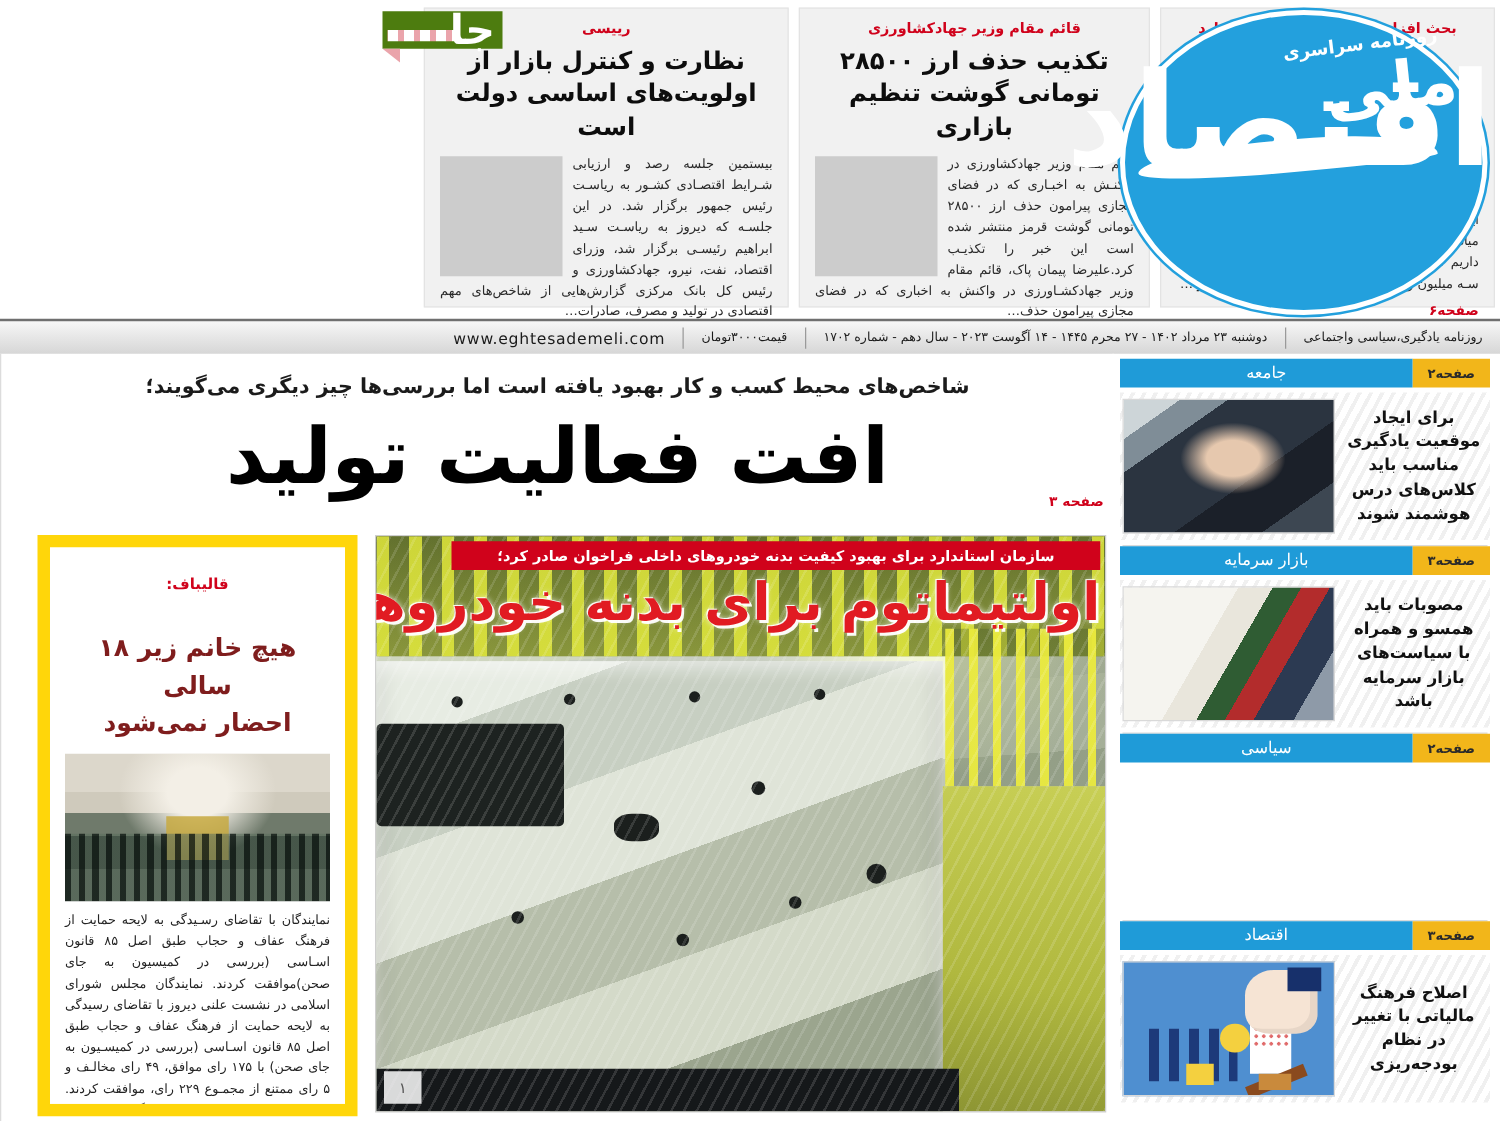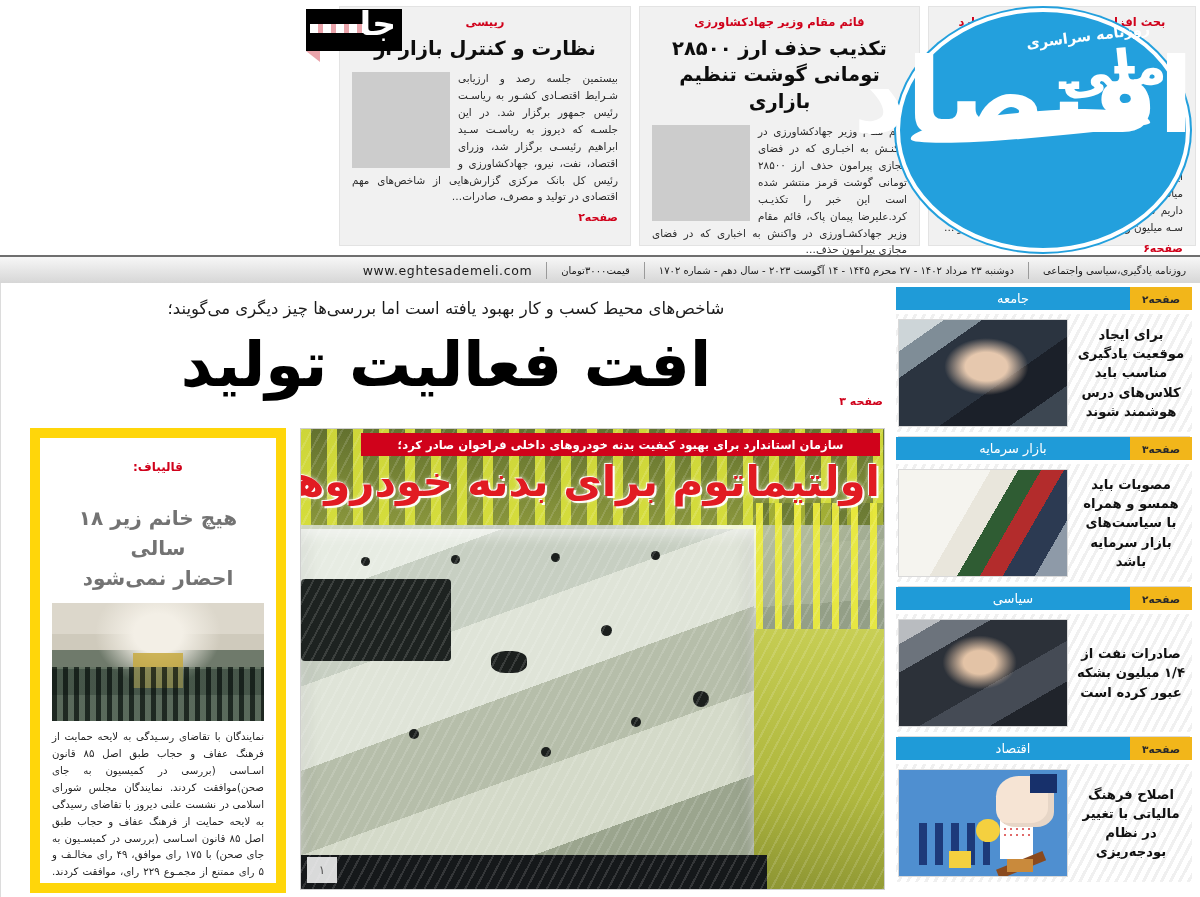--- a/index.html
+++ b/index.html
@@ -30,21 +30,21 @@
      radial-gradient(circle at 68% 44%, #3a3e46 0 18%, rgba(58,62,70,0) 42%),
      linear-gradient(115deg,#6d2f1c 0 22%,#c8643a 22% 33%,#3c4a63 33% 58%,#25406e 58% 74%,#9aa7bb 74% 86%,#cfd6e2 86% 100%);}
   .ph-meat{background:
      radial-gradient(circle at 30% 30%, #f4d9cf 0 22%, rgba(244,217,207,0) 45%),
      linear-gradient(160deg,#e9cfc1 0 18%,#d9a08c 18% 34%,#f0e4da 34% 50%,#c98f7d 50% 62%,#8e6a5c 62% 76%,#4a4440 76% 100%);}
   .ph-pres{background:
      radial-gradient(circle at 55% 38%, #e7dfd0 0 12%, rgba(231,223,208,0) 26%),
      linear-gradient(135deg,#7f8d6e 0 16%,#c2b48e 16% 30%,#2a2a2e 30% 64%,#1d1d22 64% 82%,#5c5f52 82% 100%);}
 
   
-  .jame-tab{position:absolute;left:-34px;top:2px;width:96px;height:42px;background:#000000;}
+  .jame-tab{position:absolute;left:-34px;top:2px;width:96px;height:30px;background:#4d7c0f;}
   .jame-tab:after{content:"";position:absolute;left:0;bottom:-11px;border-left:14px solid transparent;border-right:0 solid transparent;border-top:11px solid #eaa4ab;}
   .jame-tab .glyph{position:absolute;right:6px;top:-2px;color:#fff;font-size:33px;font-weight:bold;line-height:1;}
   .jame-tab .dashes{position:absolute;left:4px;top:15px;width:56px;height:9px;
      background:repeating-linear-gradient(to right,#fff 0 8px,#eaa4ab 8px 13px);}
 
   
   .masthead{position:absolute;right:6px;top:2px;width:310px;height:248px;}
   .logo-ellipse{position:absolute;left:12px;top:6px;width:286px;height:236px;border-radius:50%;
      background:#23a0dd;border:4px solid #ffffff;box-shadow:0 0 0 2px #23a0dd;}
   .logo-sub{position:absolute;right:44px;top:26px;color:#fff;font-size:14.5px;font-weight:bold;
@@ -60,21 +60,21 @@
      background:linear-gradient(to bottom,#f7f7f7 0,#e4e4e4 55%,#d5d5d5 100%);
      border-top:2px solid #6f6f6f;border-bottom:1px solid #b5b5b5;
      display:flex;align-items:center;direction:rtl;}
   .infobar .cell{font-size:10px;color:#1a1a1a;padding:0 14px;white-space:nowrap;}
   .infobar .sep{width:1px;height:17px;background:#9a9a9a;}
   .infobar .url{font-size:12.5px;letter-spacing:.6px;direction:ltr;font-family:"DejaVu Sans","Liberation Sans",sans-serif;}
   .infobar .spacer{flex:1;}
 
   
   .main{position:absolute;left:0;top:283px;width:890px;height:614px;background:#fff;border-left:1px solid #dcdcdc;}
-  .lead-kicker{text-align:center;font-size:16.5px;font-weight:normal;color:#1b1b1b;margin:14px 20px 0;line-height:1.5;}
+  .lead-kicker{text-align:center;font-size:16.5px;font-weight:bold;color:#1b1b1b;margin:14px 20px 0;line-height:1.5;}
   .lead-head{text-align:center;font-size:62px;font-weight:bold;color:#000;line-height:1.12;margin:8px 16px 0;letter-spacing:-1px;}
   .lead-page{position:absolute;right:8px;top:112px;color:#d0021b;font-size:11px;font-weight:bold;}
 
   .main-cols{position:absolute;left:0;top:145px;width:890px;height:469px;display:flex;}
   .feature{position:relative;width:585px;margin:0 6px 0 8px;}
   .feature-photo{position:relative;width:100%;height:462px;border:1px solid #cfcfcf;box-sizing:border-box;overflow:hidden;
      background:
       linear-gradient(180deg, rgba(0,0,0,.18) 0 6%, rgba(0,0,0,0) 14%),
       radial-gradient(ellipse at 78% 12%, #f2f6d6 0 9%, rgba(242,246,214,0) 24%),
       linear-gradient(176deg,
@@ -107,21 +107,21 @@
      font-size:42px;font-weight:bold;color:#e11b22;line-height:1.1;white-space:nowrap;
      text-shadow:2px 2px 0 rgba(255,255,255,.95), -1px -1px 0 rgba(255,255,255,.9), 0 0 5px rgba(255,255,255,.85);}
   .pagenum-box{position:absolute;left:6px;bottom:6px;width:30px;height:26px;background:rgba(245,245,245,.88);
      display:flex;align-items:center;justify-content:center;font-size:12px;color:#555;}
 
   
   .midcol{position:relative;width:276px;}
   .mid-frame{position:absolute;left:14px;right:6px;top:0;bottom:4px;border:10px solid #ffd60a;background:#fff;box-sizing:border-box;}
   .mid-inner{position:absolute;inset:0;padding:22px 12px;overflow:hidden;box-sizing:border-box;background:#fff;}
   .mid-kicker{text-align:center;color:#d0021b;font-size:12px;font-weight:bold;margin-bottom:8px;}
-  .mid-head{text-align:center;font-size:20px;font-weight:bold;line-height:1.5;color:#737373;margin-bottom:10px;margin-top:29px;}
+  .mid-head{text-align:center;font-size:20px;font-weight:bold;line-height:1.5;color:#7f1d1d;margin-bottom:10px;margin-top:29px;}
   .mid-photo{width:100%;height:118px;margin:0 0 8px;overflow:hidden;position:relative;
      background:
        radial-gradient(ellipse at 50% 26%, #f3efe6 0 16%, rgba(243,239,230,0) 42%),
        linear-gradient(180deg,#dcd7cb 0 26%,#cfcabc 26% 40%,#6f7a6b 40% 56%,#2f3a33 56% 78%,#59645a 78% 100%);}
   .mid-photo .dais{position:absolute;left:38%;top:42%;width:24%;height:30%;background:#c7a93f;opacity:.85;}
   .mid-photo .seats{position:absolute;left:0;right:0;bottom:0;height:46%;
      background:repeating-linear-gradient(to right, rgba(20,30,24,.85) 0 5px, rgba(90,110,92,.55) 5px 11px);}
   .mid-body{font-size:10.2px;line-height:1.66;text-align:justify;color:#242424;}
 
   
@@ -195,20 +195,21 @@
     </div>
 
     <div class="top-col tc3">
       <div class="jame-tab">
         <span class="dashes"></span>
         <span class="glyph">جا</span>
       </div>
       <div class="top-kicker">رییسی</div>
       <div class="top-head sm">
         <div>نظارت و کنترل بازار از</div>
+        <div>اولویت‌های اساسی دولت است</div>
       </div>
       <div class="top-body clearf">
         <span class="ph ph-pres"></span>
         <span>بیستمین جلسه رصد و ارزیابی شـرایط اقتصـادی کشـور به ریاسـت رئیس جمهور برگزار شد. در این جلسـه که دیروز به ریاسـت سـید ابراهیم رئیسـی برگزار شد، وزرای اقتصاد، نفت، نیرو، جهادکشاورزی و رئیس کل بانک مرکزی گزارش‌هایی از شاخص‌های مهم اقتصادی در تولید و مصرف، صادرات…</span>
       </div>
       <div class="top-page">صفحه۲</div>
     </div>
 
     <div class="masthead">
       <div class="logo-ellipse"></div>
@@ -310,24 +311,20 @@
         <div class="sb-photo sbp2"></div>
       </div>
     </div>
     <div class="sb-divider"></div>
 
     <div class="sb-item">
       <div class="sb-bar">
         <div class="sb-page">صفحه۲</div>
         <div class="sb-sect">سیاسی</div>
       </div>
-      <div class="sb-row">
-        <div class="sb-head">صادرات نفت از ۱/۴ میلیون بشکه عبور کرده است</div>
-        <div class="sb-photo sbp3"></div>
-      </div>
     </div>
     <div class="sb-divider"></div>
 
     <div class="sb-item">
       <div class="sb-bar">
         <div class="sb-page">صفحه۳</div>
         <div class="sb-sect">اقتصاد</div>
       </div>
       <div class="sb-row">
         <div class="sb-head">اصلاح فرهنگ مالیاتی با تغییر در نظام بودجه‌ریزی</div>

